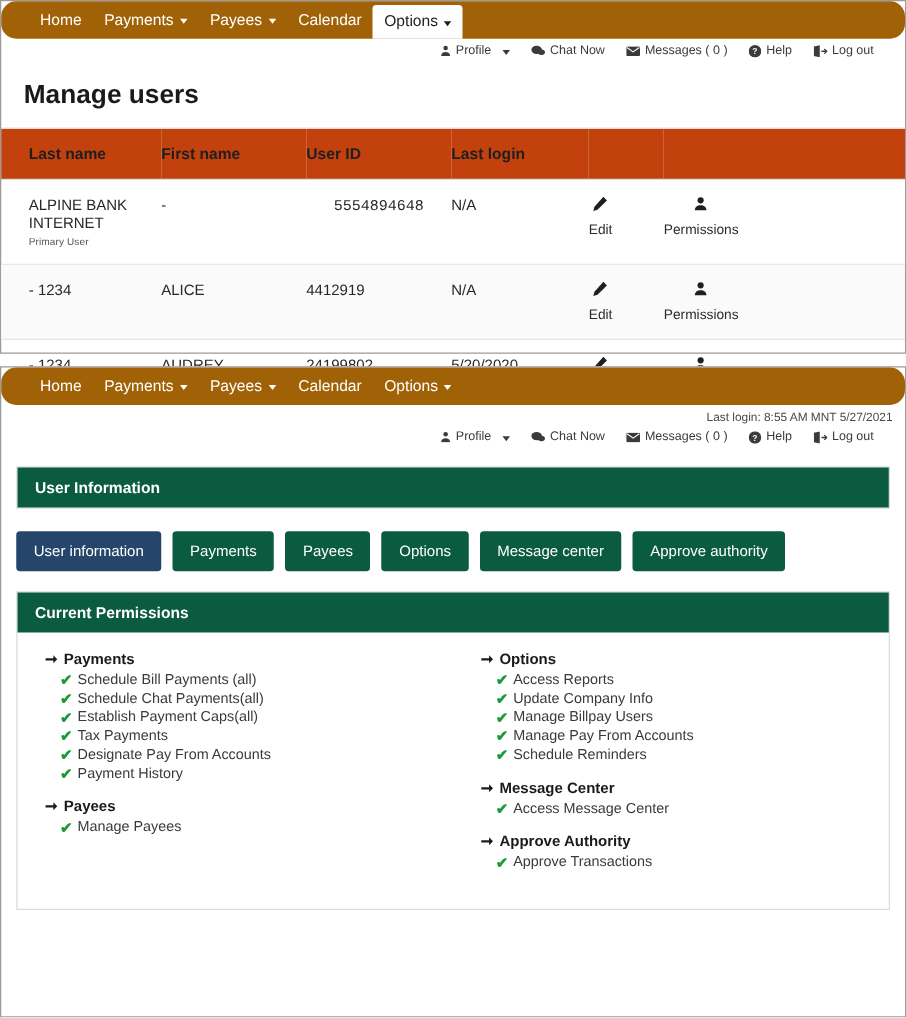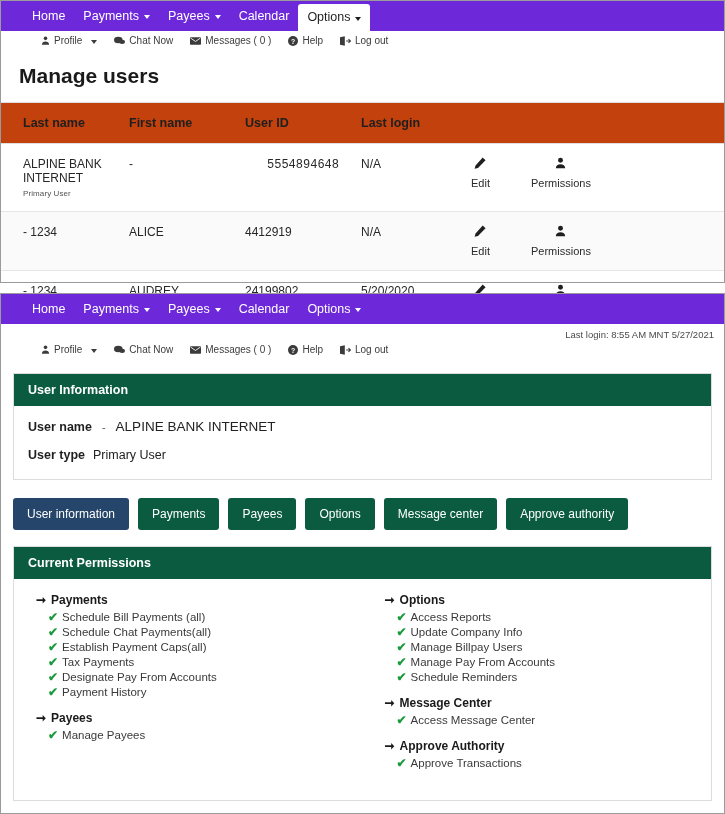--- a/index.html
+++ b/index.html
@@ -10,25 +10,26 @@
   }
   body { width: 725px; height: 814px; overflow: hidden; }
 
   
   .panel {
     border: 1px solid #9b9b9b;
     background: #ffffff;
     position: relative;
   }
   .navbar {
-    background: #6d28d9;
+    background: #a16207;
     height: 30px;
     display: flex;
     align-items: stretch;
     padding-left: 22px;
+    border-radius: 12px;
   }
   .nav-item {
     color: #ffffff;
     font-size: 12.5px;
     display: flex;
     align-items: center;
     padding: 0 9px;
     white-space: nowrap;
     line-height: 1;
   }
@@ -52,27 +53,26 @@
   }
 
   .lastlogin-row {
     text-align: right;
     padding: 5px 10px 0 0;
     font-size: 9.5px;
     color: #4a4a4a;
   }
   .utility-row {
     display: flex;
-    justify-content: flex-start;
+    justify-content: flex-end;
     align-items: center;
     gap: 17px;
-    padding: 4px 0 0 0;
+    padding: 4px 25px 0 0;
     font-size: 10px;
     color: #3b3b3b;
-    margin-left: 40px;
   }
   .util-item { display: flex; align-items: center; gap: 4px; white-space: nowrap; }
   .util-item svg { display: block; }
 
   
   .page-title {
     font-size: 21px;
     font-weight: bold;
     color: #1a1a1a;
     padding: 18px 16px 14px 18px;
@@ -442,31 +442,20 @@
             <path d="M0 1.4 7 0v14L0 12.6z" fill="#3b3b3b"></path>
             <path d="M9 7h6M12.3 4.2 15.2 7l-2.9 2.8" stroke="#3b3b3b" stroke-width="1.5" fill="none"></path>
           </svg>
         </span>
       <span>Log out</span>
     </div>
   </div>
 
   <div class="card">
     <div class="green-bar">User Information</div>
-    <div class="card-body">
-      <div class="kv-row">
-        <span class="kv-key">User name</span>
-        <span class="kv-dash">-</span>
-        <span class="kv-val">ALPINE BANK INTERNET</span>
-      </div>
-      <div class="kv-row">
-        <span class="kv-key">User type</span>
-        <span class="kv-val small">Primary User</span>
-      </div>
-    </div>
   </div>
 
   <div class="tabs">
     <button class="tab-btn active">User information</button>
     <button class="tab-btn">Payments</button>
     <button class="tab-btn">Payees</button>
     <button class="tab-btn">Options</button>
     <button class="tab-btn">Message center</button>
     <button class="tab-btn">Approve authority</button>
   </div>

